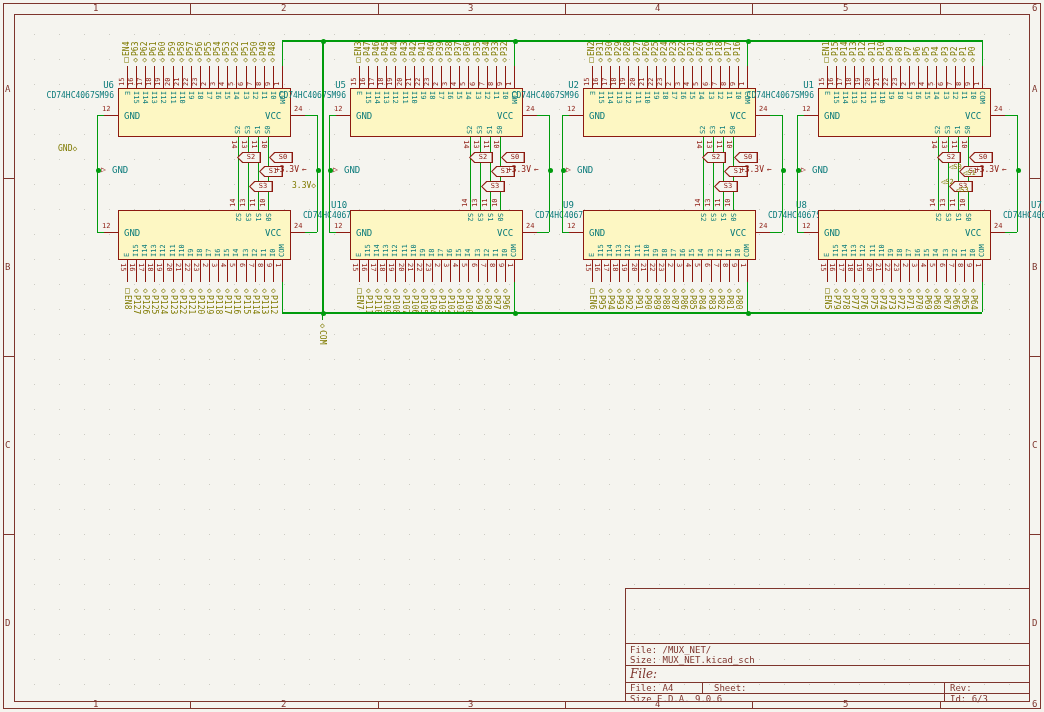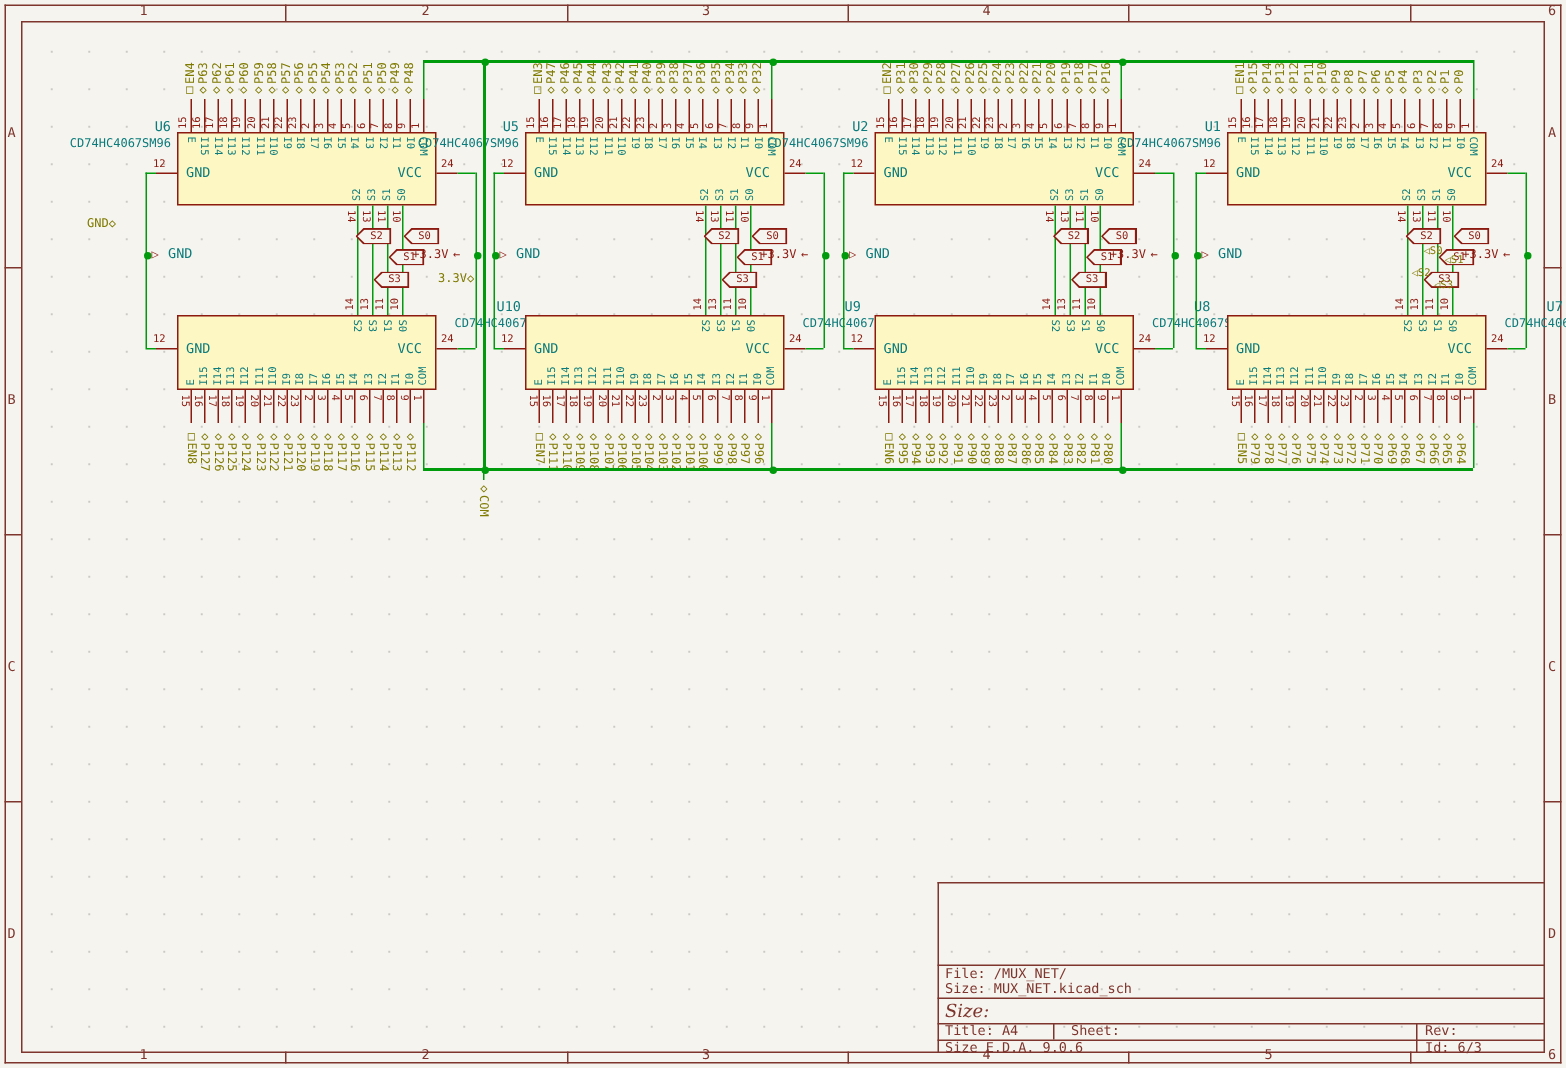--- a/index.html
+++ b/index.html
@@ -937,20 +937,20 @@
     <div class="tb-line" style="left:625px;top:588px;width:405px;height:1px"></div>
     <div class="tb-line" style="left:625px;top:588px;width:1px;height:114px"></div>
     <div class="tb-line" style="left:625px;top:643px;width:405px;height:1px"></div>
     <div class="tb-line" style="left:625px;top:665px;width:405px;height:1px"></div>
     <div class="tb-line" style="left:625px;top:682px;width:405px;height:1px"></div>
     <div class="tb-line" style="left:625px;top:693px;width:405px;height:1px"></div>
     <div class="tb-line" style="left:702px;top:682px;width:1px;height:11px"></div>
     <div class="tb-line" style="left:944px;top:682px;width:1px;height:20px"></div>
     <div class="tbtxt" style="left:630px;top:645px">File: /MUX_NET/</div>
     <div class="tbtxt" style="left:630px;top:655px">Size: MUX_NET.kicad_sch</div>
-    <div class="tbtitle" style="left:630px;top:667px">Size:</div>
-    <div class="tbtxt" style="left:630px;top:683px">Title: A4</div>
+    <div class="tbtitle" style="left:630px;top:667px">File:</div>
+    <div class="tbtxt" style="left:630px;top:683px">File: A4</div>
     <div class="tbtxt" style="left:714px;top:683px">Sheet:</div>
     <div class="tbtxt" style="left:950px;top:683px">Rev:</div>
     <div class="tbtxt" style="left:630px;top:694px">Size E.D.A. 9.0.6</div>
     <div class="tbtxt" style="left:950px;top:694px">Id: 6/3</div>
   </div>
 </div>
 
 </body></html>

